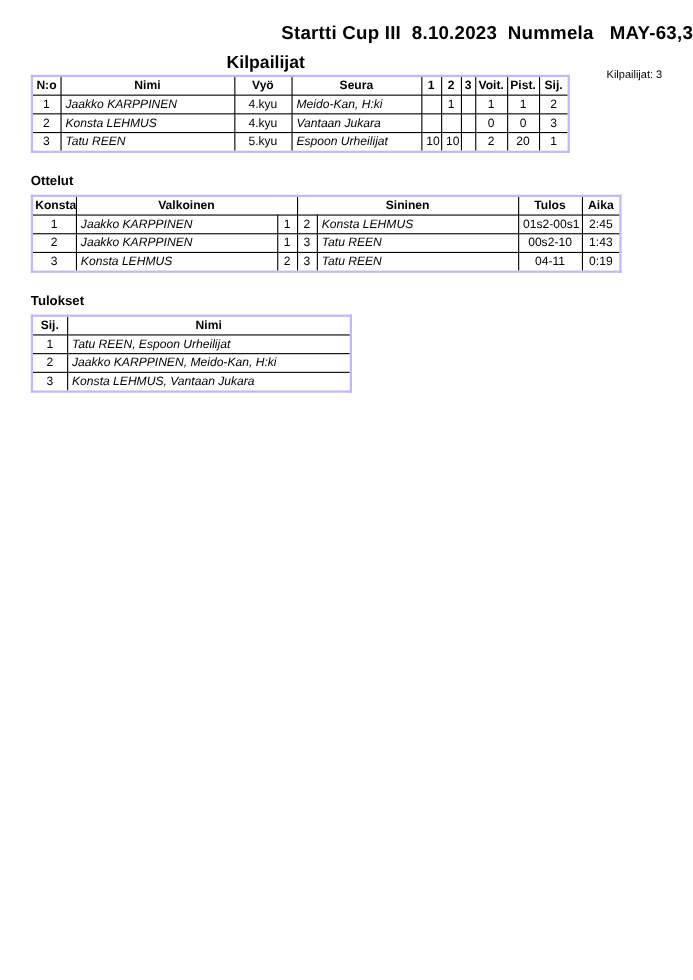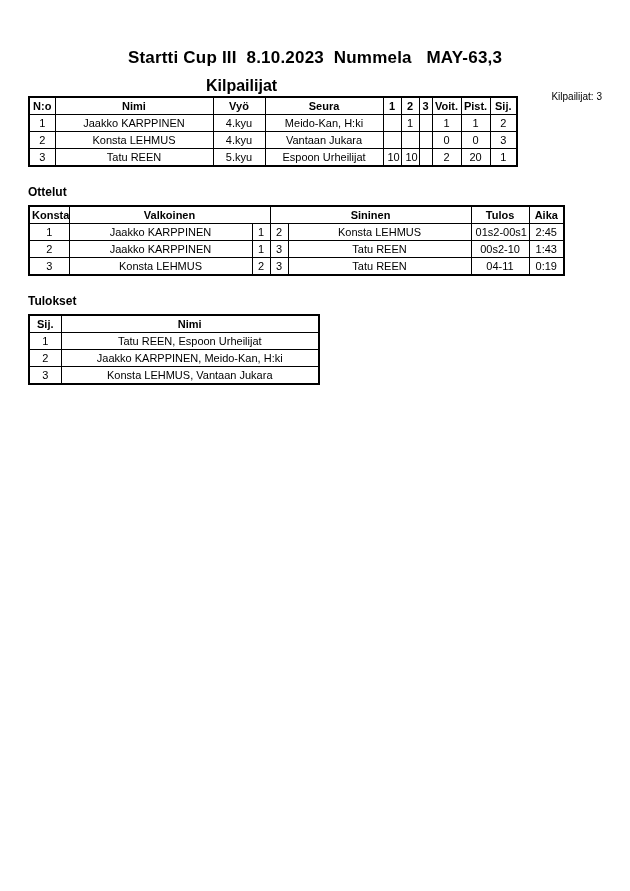--- a/index.html
+++ b/index.html
@@ -8,22 +8,22 @@
     width: 630px;
     height: 891px;
     position: relative;
     font-family: "Liberation Sans", sans-serif;
     color: #000;
     overflow: hidden;
   }
   .title {
     font-size: 17px;
     font-weight: bold;
-    text-align: center;
-    padding-top: 48px;
+    text-align: right;
+    padding-top: 20px;
     white-space: pre;
     letter-spacing: 0.2px;
   }
   .subhead-row {
     position: relative;
     height: 18px;
     margin-top: 8px;
   }
   .kilpailijat-heading {
     position: absolute;
@@ -37,37 +37,37 @@
     right: 28px;
     top: 15px;
     font-size: 10px;
   }
   table {
     border-collapse: collapse;
     table-layout: fixed;
     margin-left: 28px;
     font-size: 11px;
   }
-  table { border: 2px solid #000000; }
+  table { border: 2px solid #c4b5fd; }
   th, td { border: 1px solid #000; }
   th {
     font-weight: bold;
     text-align: center;
     padding: 2px 2px;
     height: 17px;
     overflow: hidden;
     white-space: nowrap;
   }
   td {
     padding: 2px 4px;
     height: 17px;
     overflow: hidden;
     white-space: nowrap;
   }
-  .al { text-align: center; }
+  .al { text-align: left; font-style: italic; }
   .ac { text-align: center; }
   .section-heading {
     font-size: 12px;
     font-weight: bold;
   }
   .ottelut-heading {
     width: 535px;
     margin-left: 28px;
     margin-top: 18px;
     margin-bottom: 6px;

